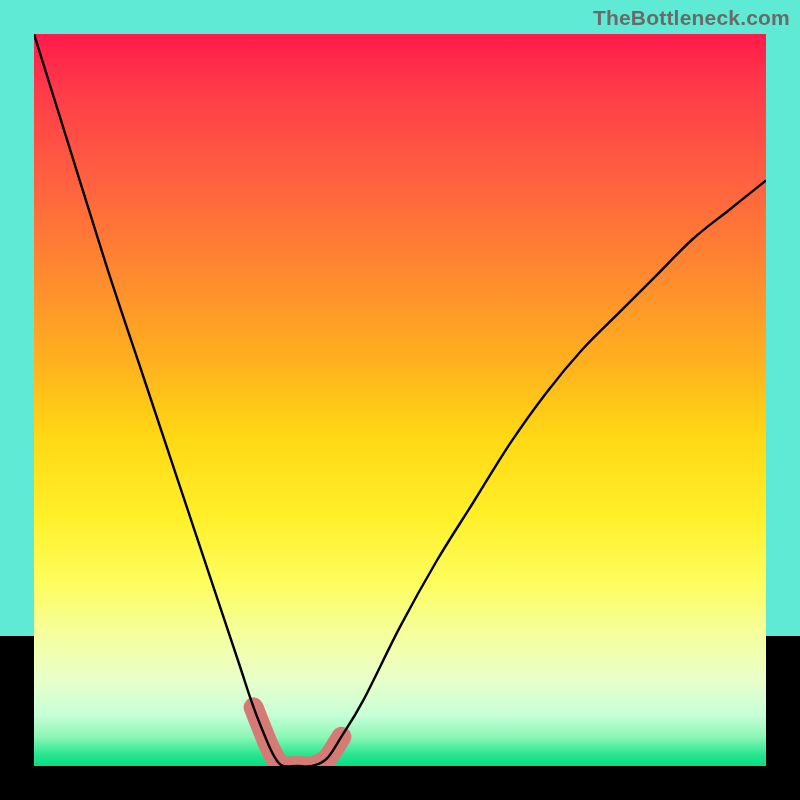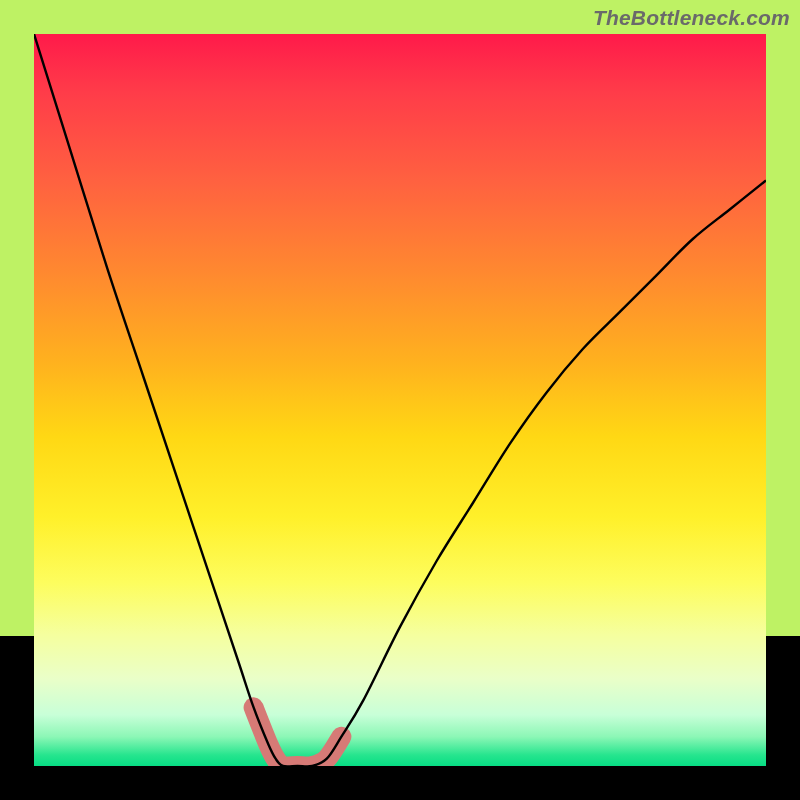--- a/index.html
+++ b/index.html
@@ -10,22 +10,21 @@
     background: #000;
     font-family: Arial, sans-serif;
     overflow: hidden;
   }
   .frame {
     position: absolute;
     left: 0;
     top: 0;
     width: 800px;
     height: 636px;
-    background: #bef264;
-    font-style: italic;
+    background: #5eead4;
   }
   .plot-area {
     position: absolute;
     left: 34px;
     top: 34px;
     width: 732px;
     height: 732px;
     background: linear-gradient(to bottom,
       #ff1a4a 0%,
       #ff3c49 8%,

